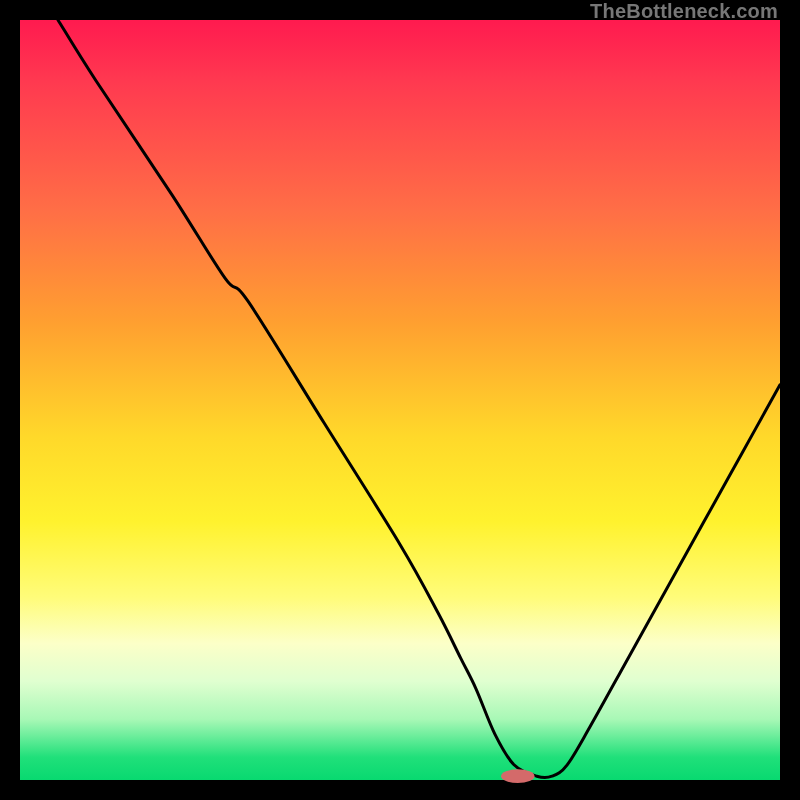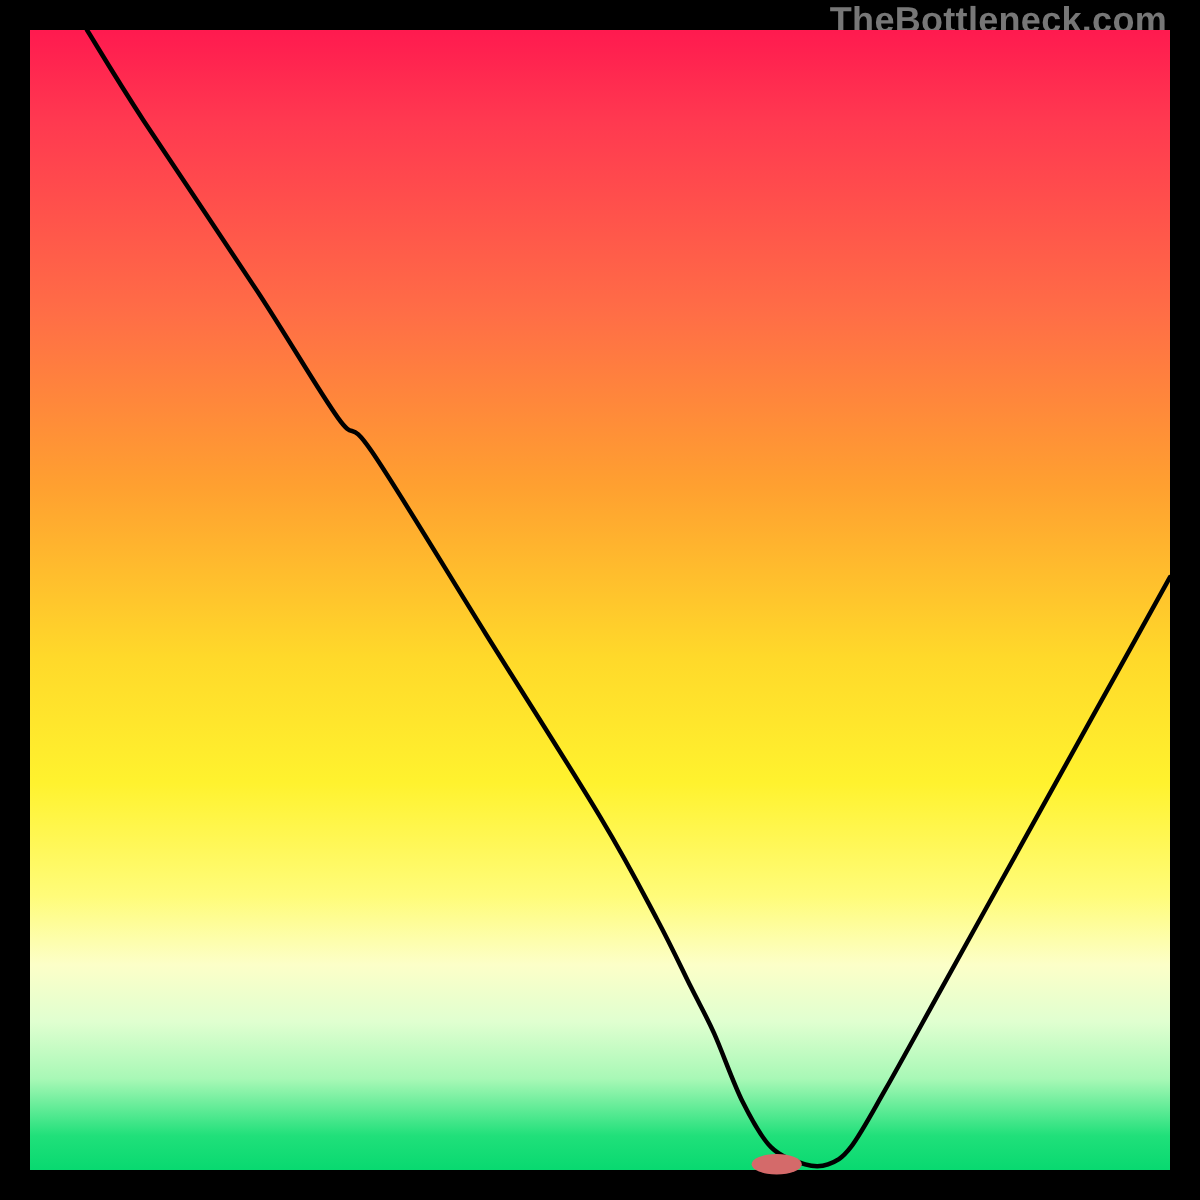--- a/index.html
+++ b/index.html
@@ -35,21 +35,21 @@
       #a8f8b6 92%,
       #20e07a 97%,
       #08d970 100%
     );
   }
   .watermark {
     position: absolute;
     top: 0px;
     right: 22px;
     font-family: Arial, Helvetica, sans-serif;
-    font-size: 24px;
+    font-size: 20px;
     font-weight: bold;
     color: #777;
     letter-spacing: 0.2px;
   }
   svg.curve, svg.marker {
     position: absolute;
     left: 0;
     top: 0;
     width: 760px;
     height: 760px;

